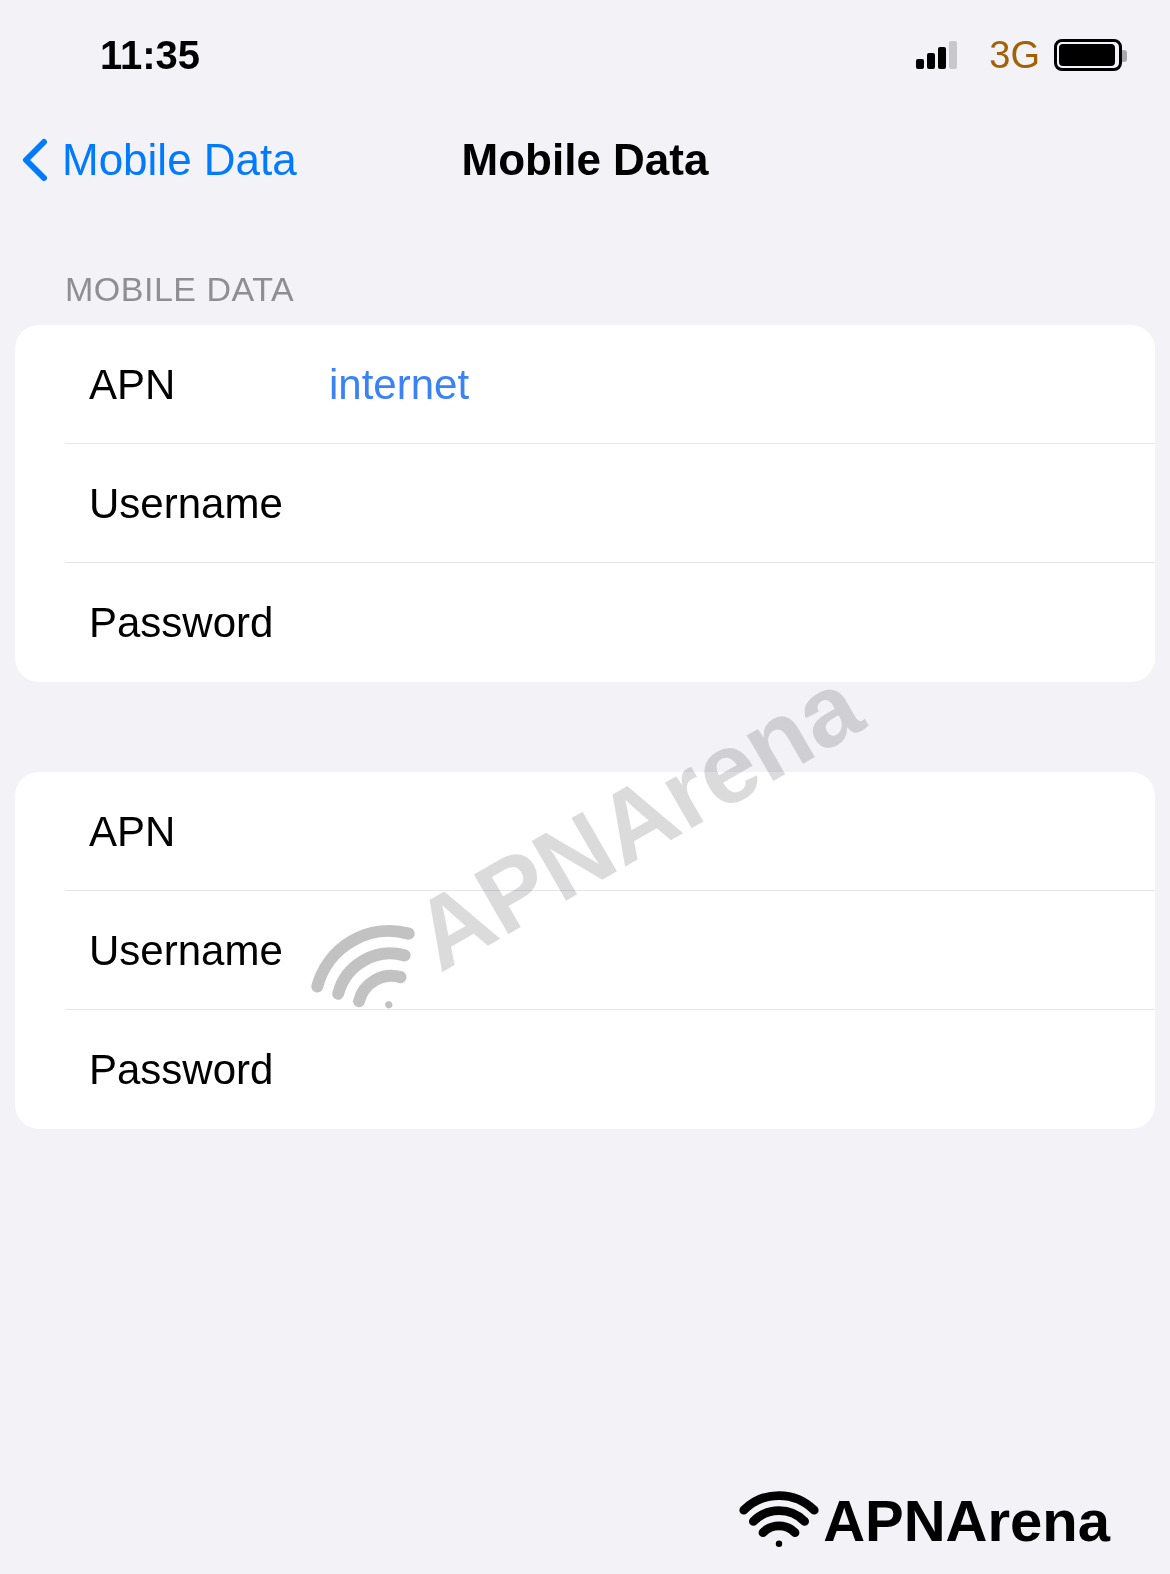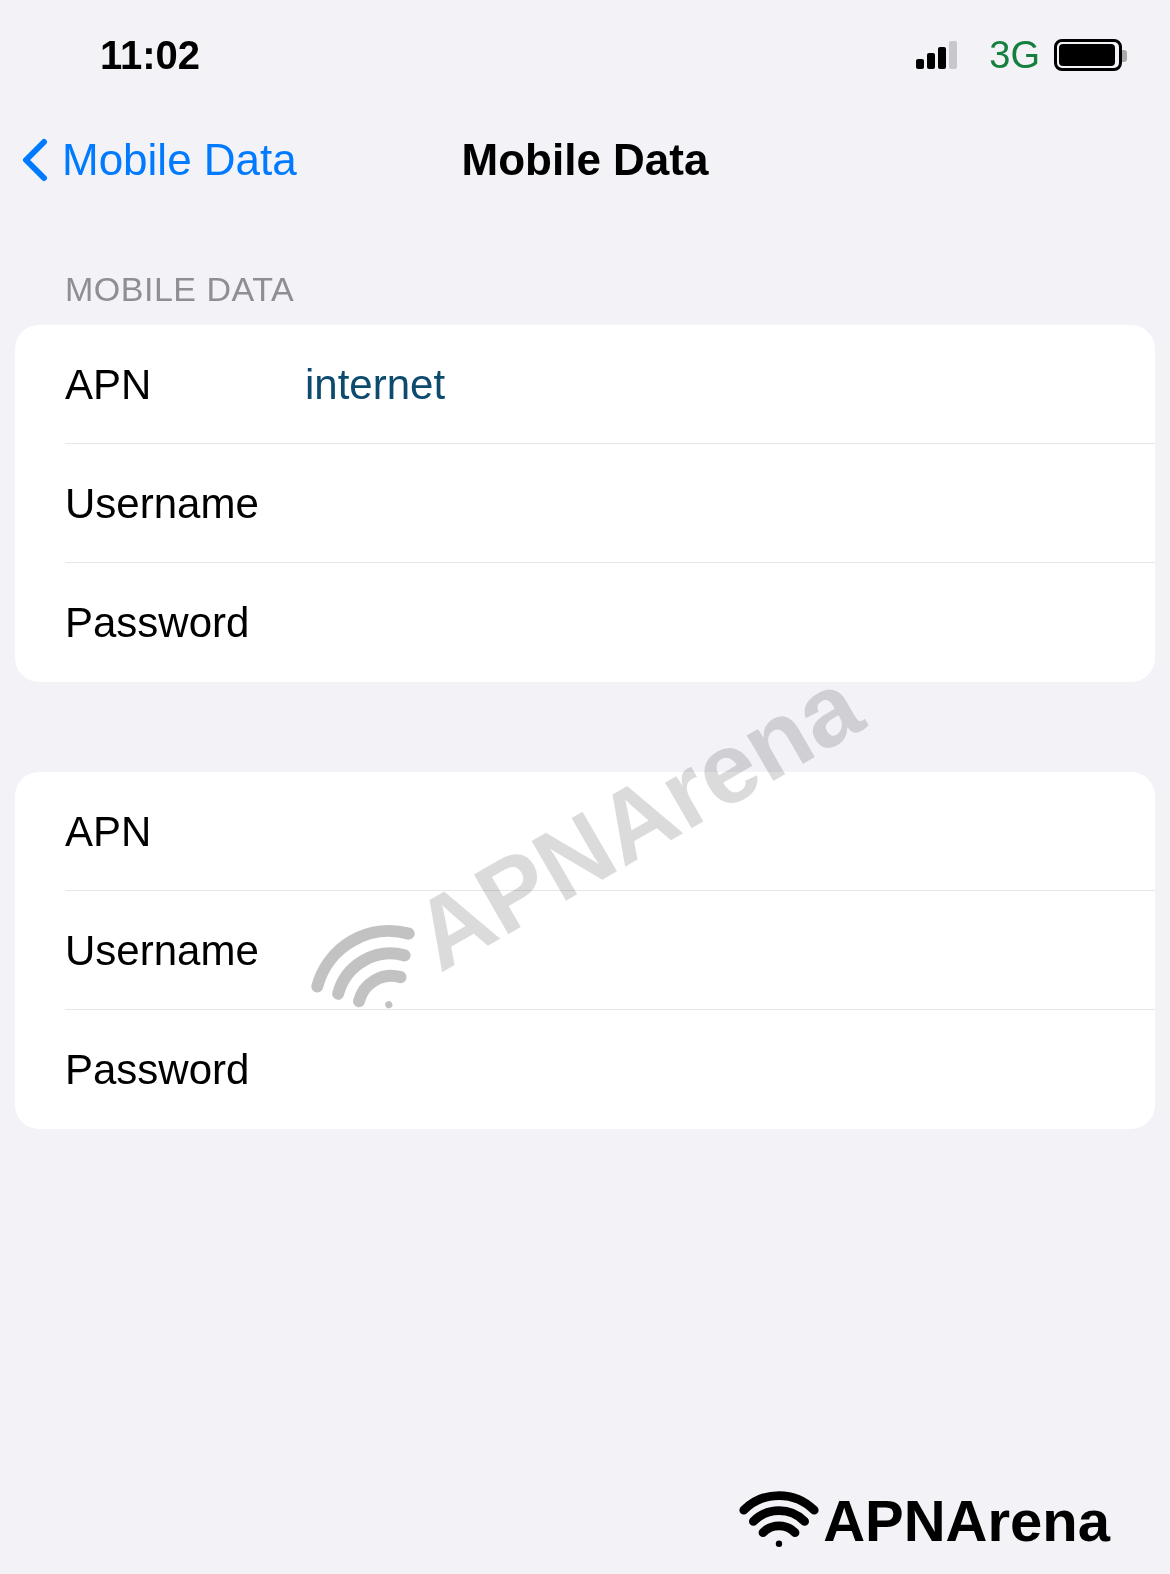--- a/index.html
+++ b/index.html
@@ -42,21 +42,21 @@
     .bar {
       width: 8px;
       border-radius: 2px;
     }
     .bar1 { height: 10px; background: #000; }
     .bar2 { height: 16px; background: #000; }
     .bar3 { height: 22px; background: #000; }
     .bar4 { height: 28px; background: #c7c7cc; }
     .network-label {
       font-size: 38px;
-      color: #15803d;
+      color: #a16207;
       margin-left: 22px;
     }
     .battery {
       width: 68px;
       height: 32px;
       border: 3px solid #000;
       border-radius: 8px;
       position: relative;
       margin-left: 4px;
     }
@@ -137,24 +137,25 @@
       right: 0;
       bottom: 0;
       height: 1px;
       background: #e5e5ea;
     }
     .row-label {
       font-size: 42px;
       color: #000;
       width: 240px;
       flex-shrink: 0;
+      margin-left: 24px;
     }
     .row-input {
       font-size: 42px;
-      color: #0c4a6e;
+      color: #3b82f6;
       border: none;
       outline: none;
       background: transparent;
       flex: 1;
       font-family: inherit;
     }
     .watermark-center {
       position: absolute;
       left: 50%;
       top: 54%;
@@ -186,21 +187,21 @@
     }
     .watermark-bottom svg {
       width: 80px;
       height: 60px;
     }
   </style>
 </head>
 <body>
 
 <div class="status-bar">
-  <div class="status-time">11:02</div>
+  <div class="status-time">11:35</div>
   <div class="status-right">
     <div class="cell-bars">
       <div class="bar bar1"></div>
       <div class="bar bar2"></div>
       <div class="bar bar3"></div>
       <div class="bar bar4"></div>
     </div>
     <div class="network-label">3G</div>
     <div class="battery">
       <div class="battery-fill"></div>

